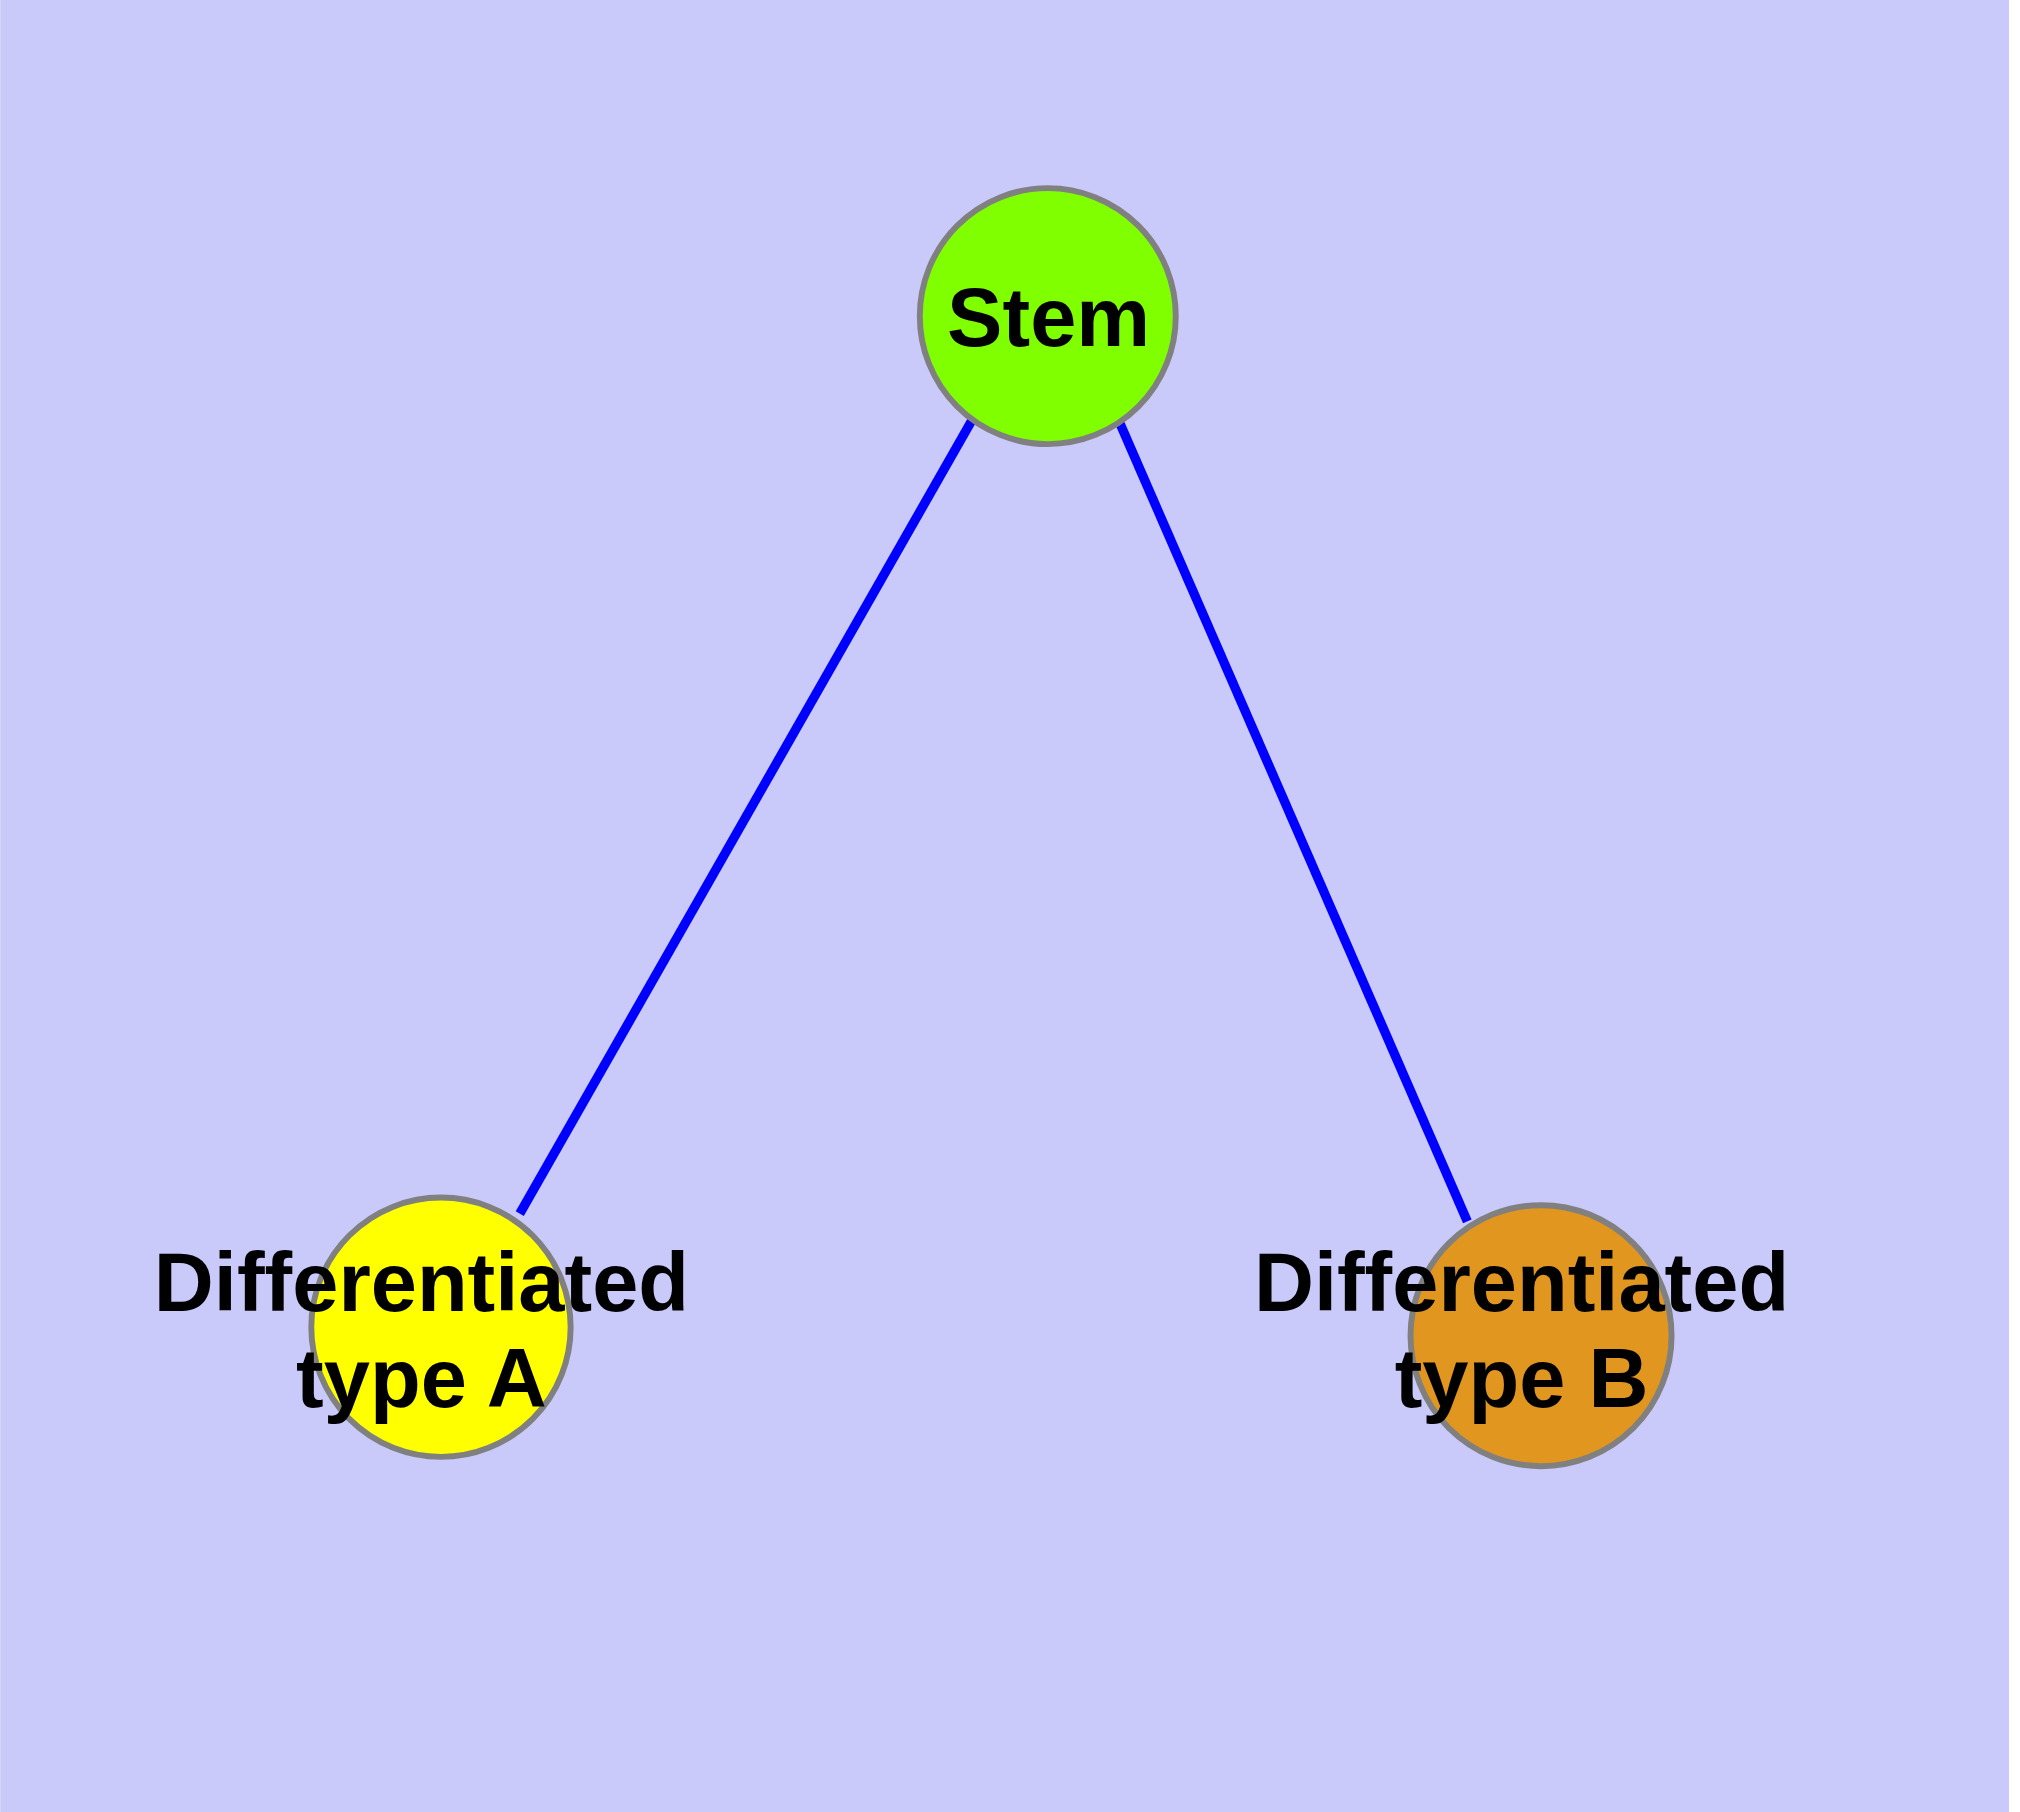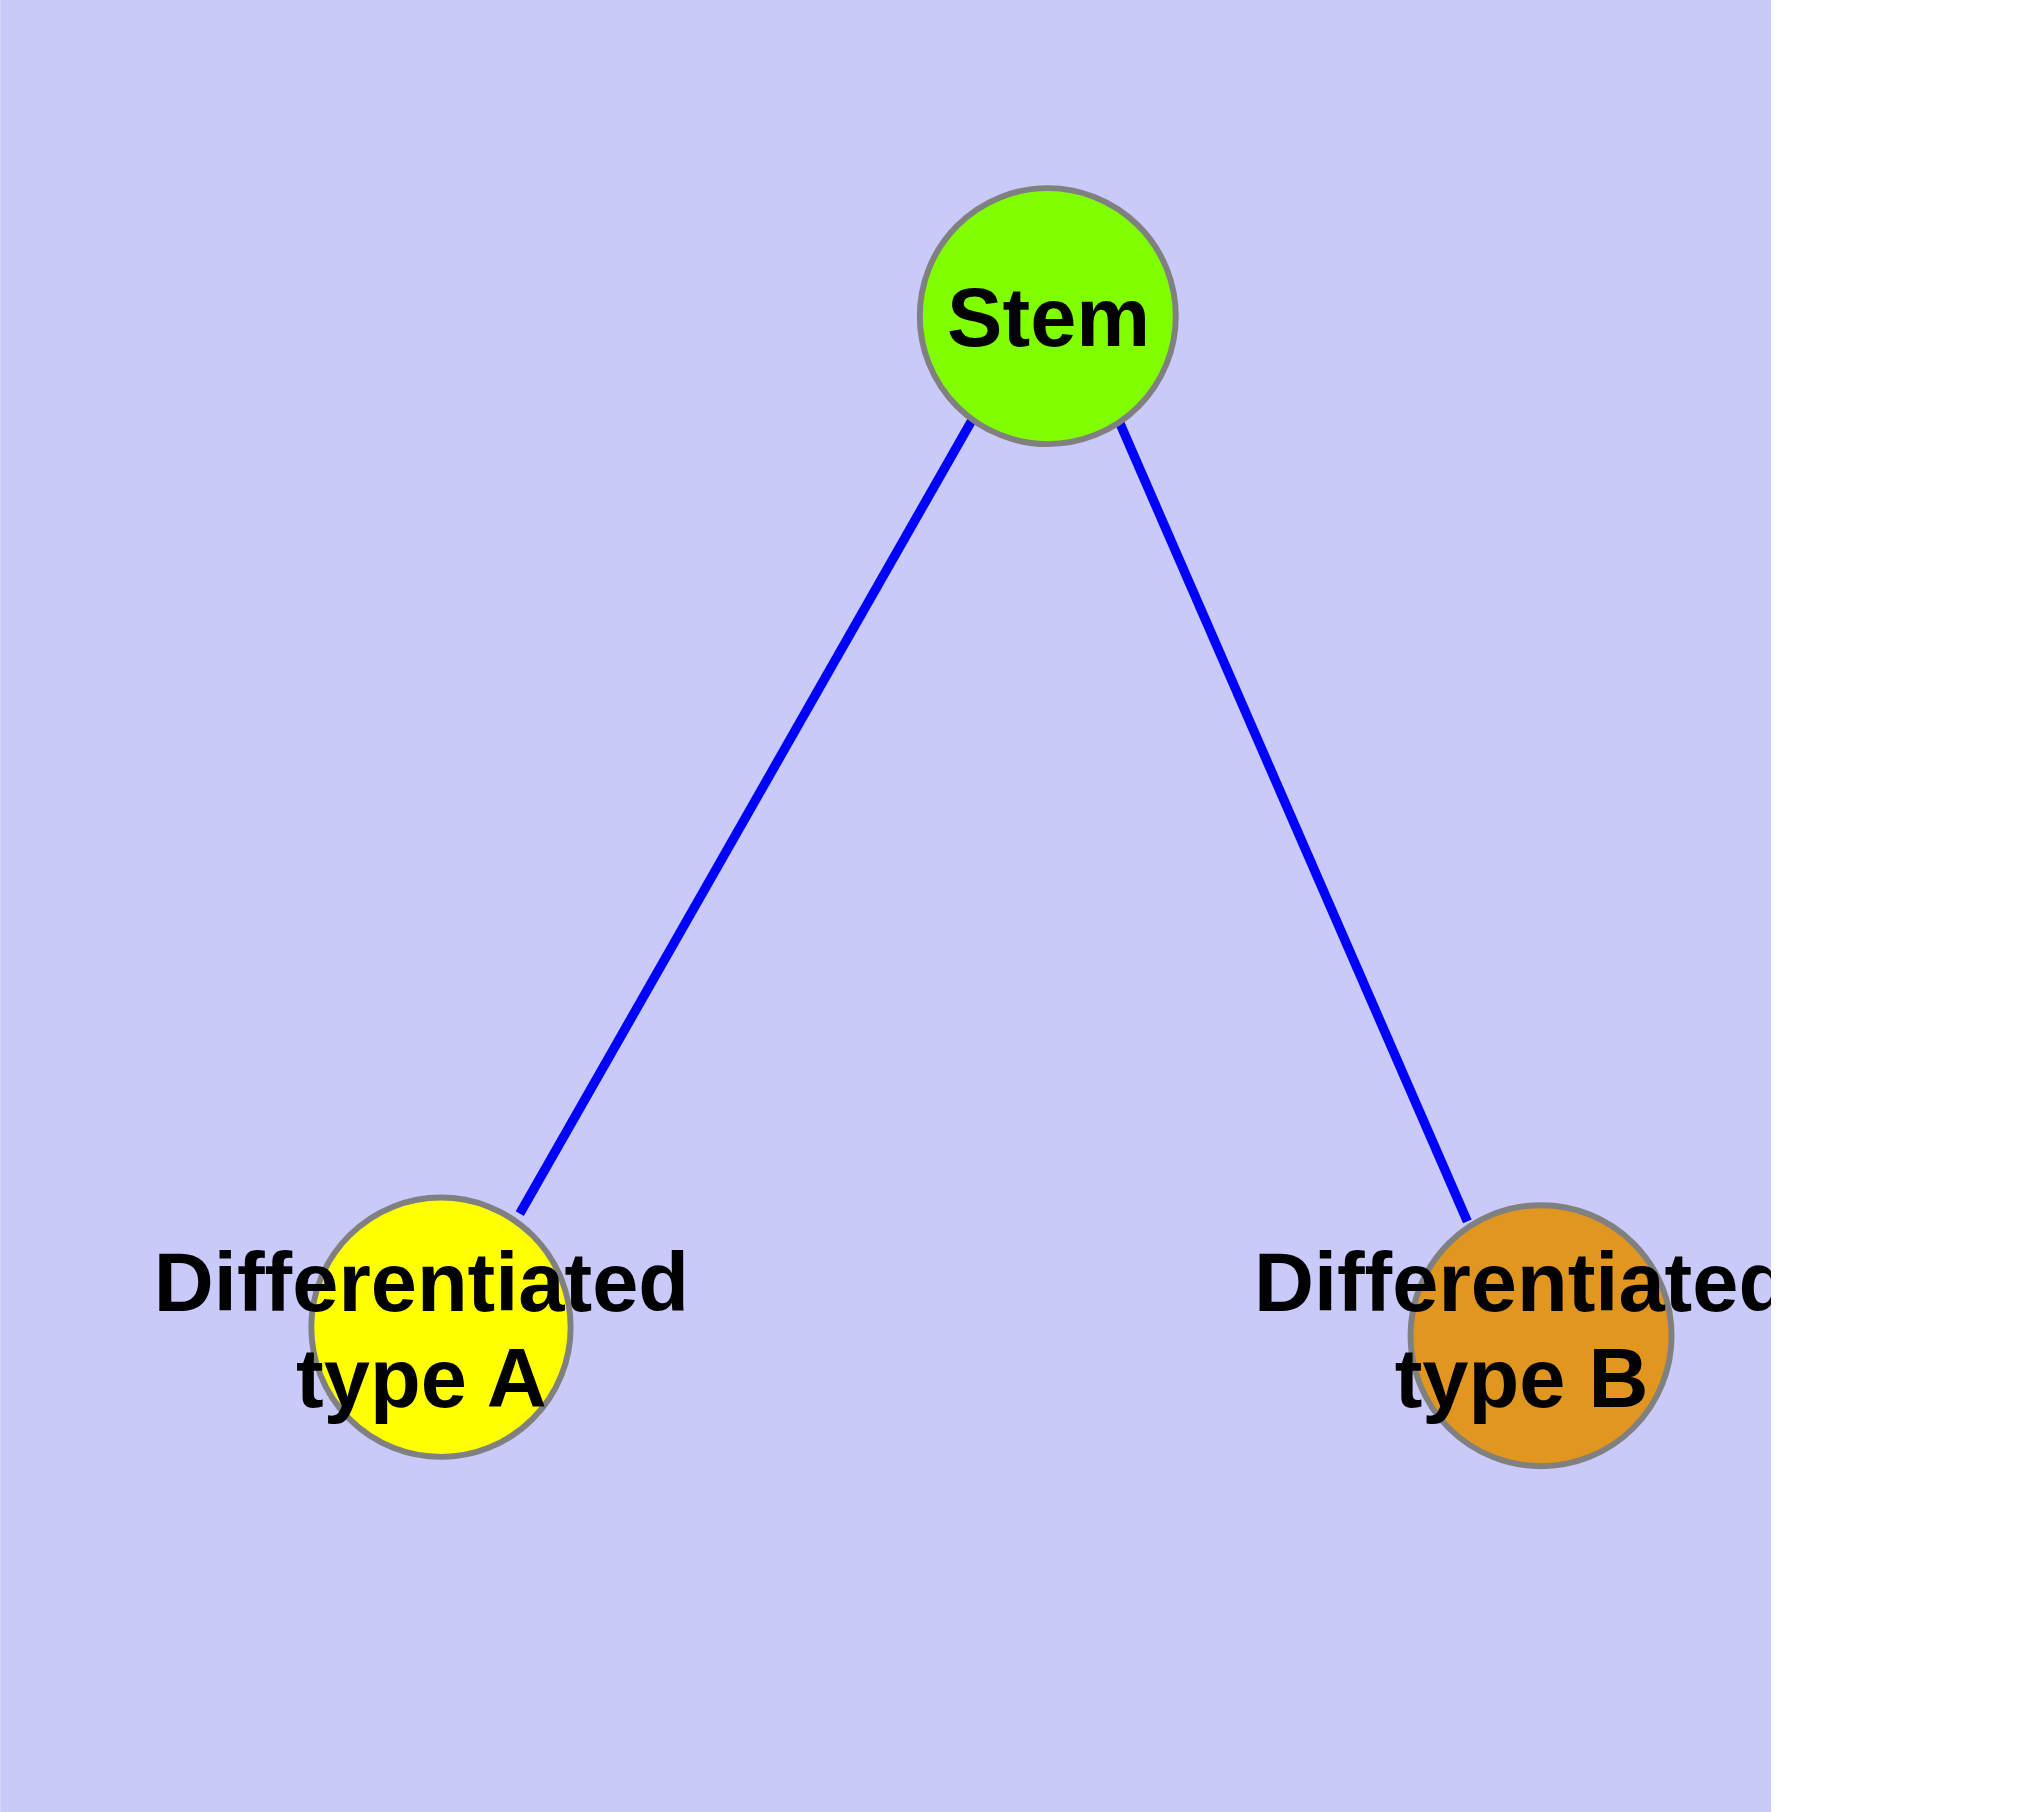--- a/index.html
+++ b/index.html
@@ -2,21 +2,21 @@
 <html style="font-size:13.6px"><head>
 <meta charset="utf-8">
 <style>
   html, body {
     margin: 0;
     padding: 0;
     background: #ffffff;
   }
   #canvas-wrap {
     position: relative;
-    width: 1771px;
+    width: 2009px;
     height: 1812px;
     overflow: hidden;
     font-family: "Liberation Sans", sans-serif;
   }
   #graph-svg {
     position: absolute;
     left: 0;
     top: 0;
     width: 2021px;
     height: 1812px;

